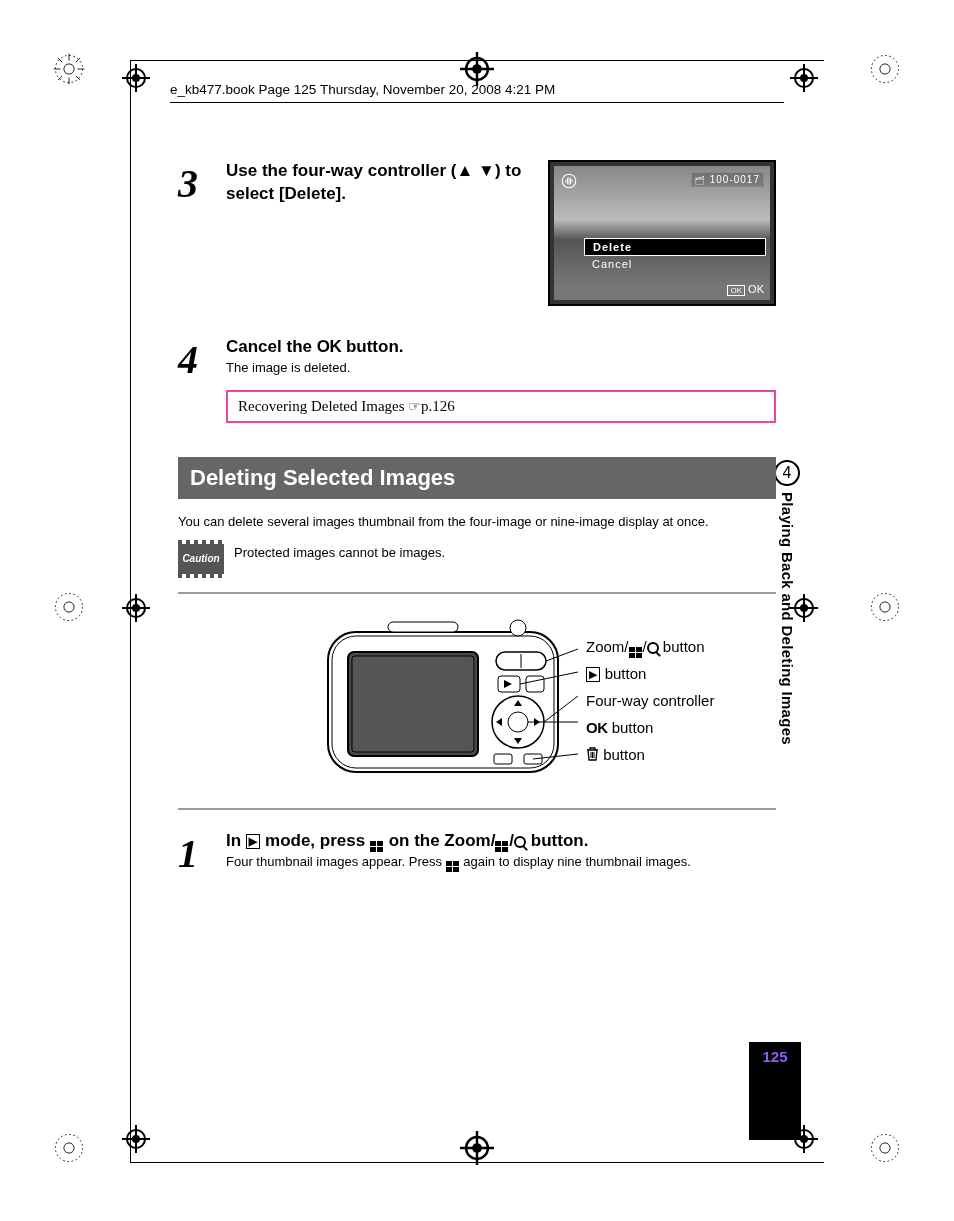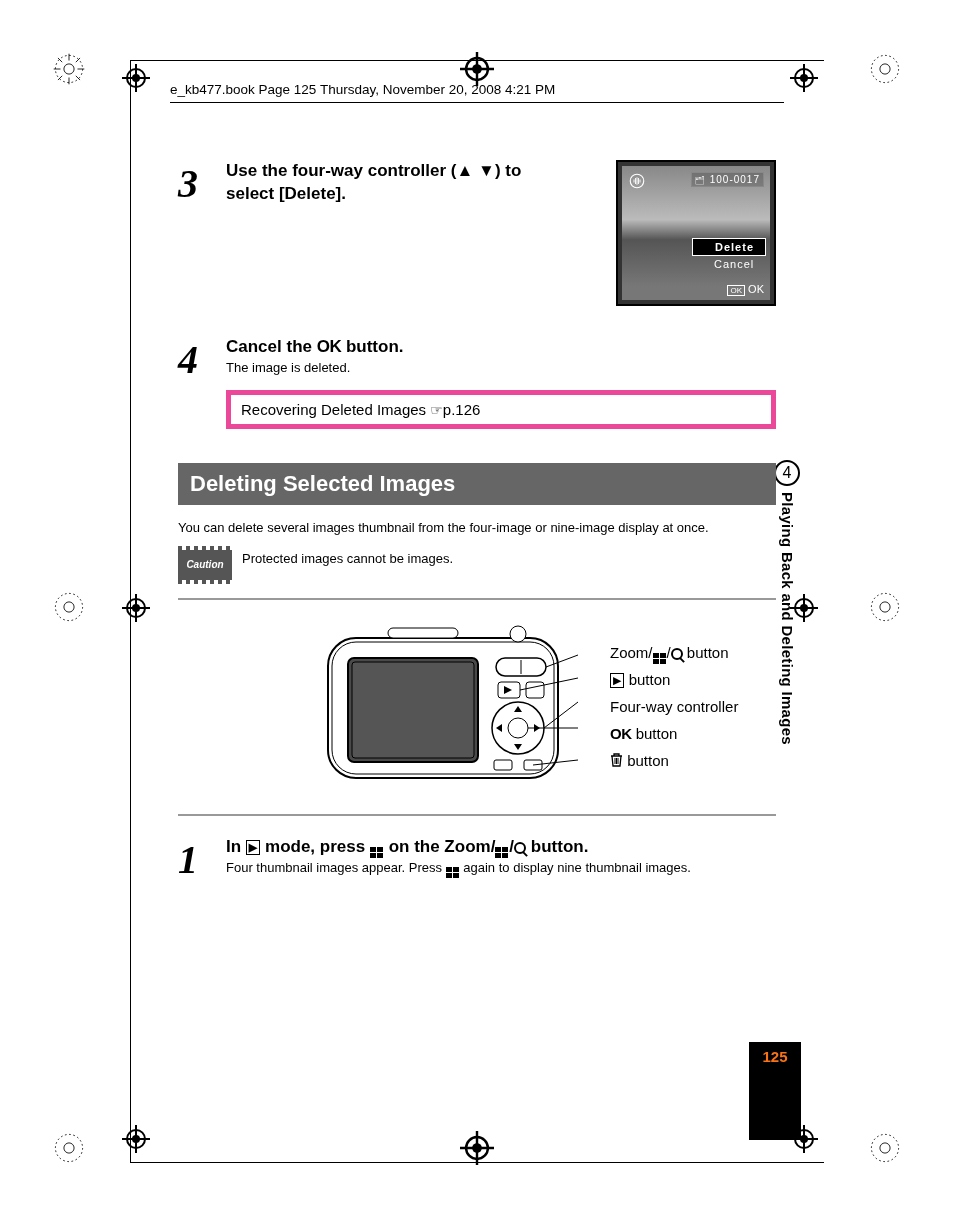--- a/index.html
+++ b/index.html
@@ -71,21 +71,21 @@
     line-height: 1.45;
   }
   .ok-glyph {
     font-family: Arial, sans-serif;
     font-weight: bold;
     letter-spacing: -0.5px;
   }
   .lcd {
     position: absolute;
     top: 0; right: 0;
-    width: 160px; height: 146px;
+    width: 228px; height: 146px;
     background: #333;
     border: 2px solid #000;
   }
   .lcd-inner {
     position: absolute;
     top: 4px; left: 4px; right: 4px; bottom: 4px;
     background: linear-gradient(#888 0%, #bbb 40%, #555 55%, #777 90%);
   }
   .lcd-corner-icon {
     position: absolute; top: 6px; left: 6px;
@@ -99,62 +99,62 @@
     border: 1px solid #888;
     letter-spacing: 1px;
   }
   .lcd-menu {
     position: absolute;
     left: 30px; right: 4px; bottom: 28px;
     font-size: 11px;
     color: #fff;
   }
   .lcd-menu-item {
-    padding: 2px 22px;
+    padding: 2px 8px;
     letter-spacing: 1px;
-    margin-left: 40px;
   }
   .lcd-menu-item.selected {
     background: #000;
     border: 1px solid #fff;
     font-weight: bold;
   }
   .lcd-bottomright {
     position: absolute; bottom: 4px; right: 6px;
     color: #fff; font-size: 11px; font-weight: normal;
   }
   .lcd-bottomright .ok-box {
     display: inline-block;
     border: 1px solid #fff;
     font-size: 8px;
     padding: 0 2px;
     vertical-align: middle;
   }
   .ref-box {
-    border: 5px solid #ec4899;
+    border: 2px solid #ec4899;
     padding: 6px 10px;
     font-size: 15px;
     margin: 12px 0 26px 0;
+    font-family: Liberation Serif, serif;
   }
   .section-header {
     background: #666;
     color: #fff;
     font-size: 22px;
     font-weight: bold;
     padding: 8px 12px;
     margin-bottom: 14px;
   }
   .caution-row {
     display: flex;
     gap: 10px;
     align-items: flex-start;
     margin: 12px 0 18px 0;
   }
   .caution-badge {
-    width: 54px; height: 30px;
+    width: 46px; height: 30px;
     background: #555;
     display: flex;
     align-items: center;
     justify-content: center;
     font-size: 10px;
     font-weight: bold;
     color: #fff;
     font-style: italic;
     position: relative;
     flex-shrink: 0;
@@ -175,21 +175,20 @@
     padding: 20px 10px 20px 140px;
     display: flex;
     gap: 8px;
     align-items: center;
     margin-bottom: 20px;
   }
   .camera-svg-wrap { flex-shrink: 0; }
   .camera-labels {
     font-size: 15px;
     line-height: 1.8;
-    margin-left: 24px;
   }
   .side-tab {
     position: absolute;
     right: 153px;
     top: 460px;
     width: 28px;
   }
   .side-circle {
     width: 26px; height: 26px;
     border: 2px solid #000;
@@ -213,21 +212,21 @@
     right: 153px;
     top: 1042px;
     width: 52px;
     height: 98px;
     background: #000;
   }
   .page-num {
     position: absolute;
     top: 6px; left: 0; right: 0;
     text-align: center;
-    color: #f97316;
+    color: #8b5cf6;
     font-weight: bold;
     font-size: 15px;
   }
 
   
   .regmark {
     position: absolute;
     width: 34px; height: 34px;
   }
   .regmark svg { width: 100%; height: 100%; }

